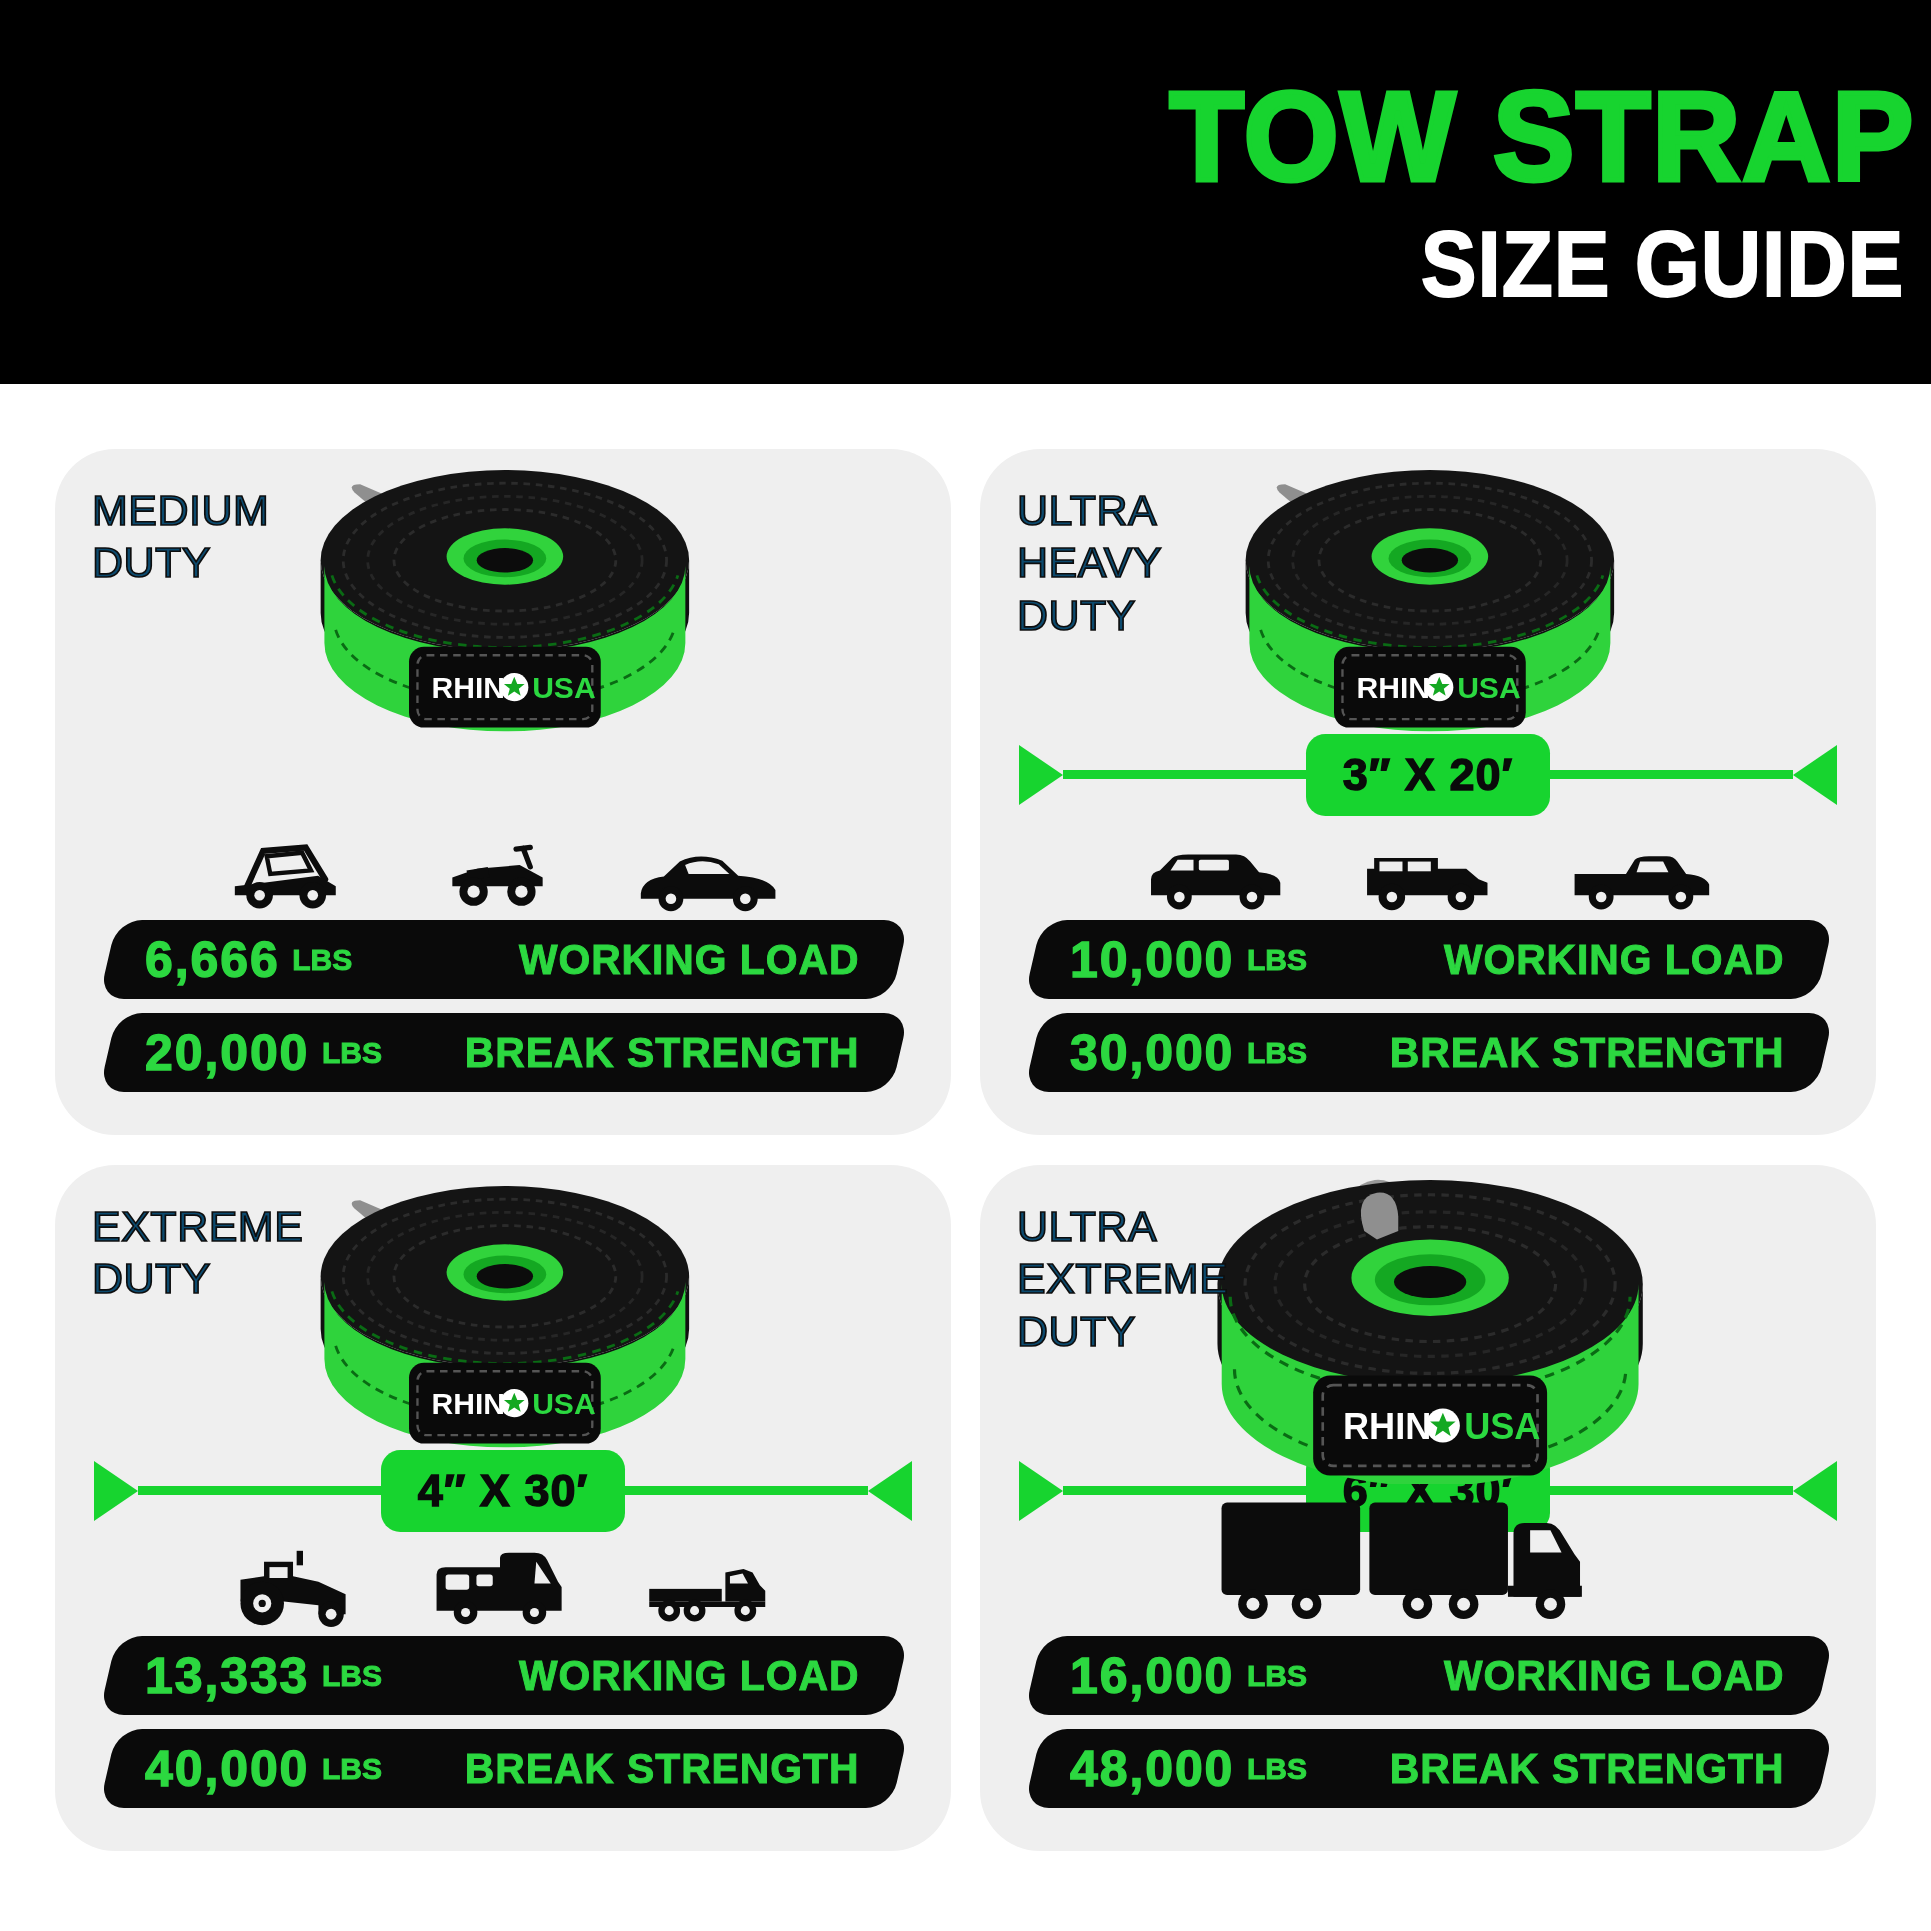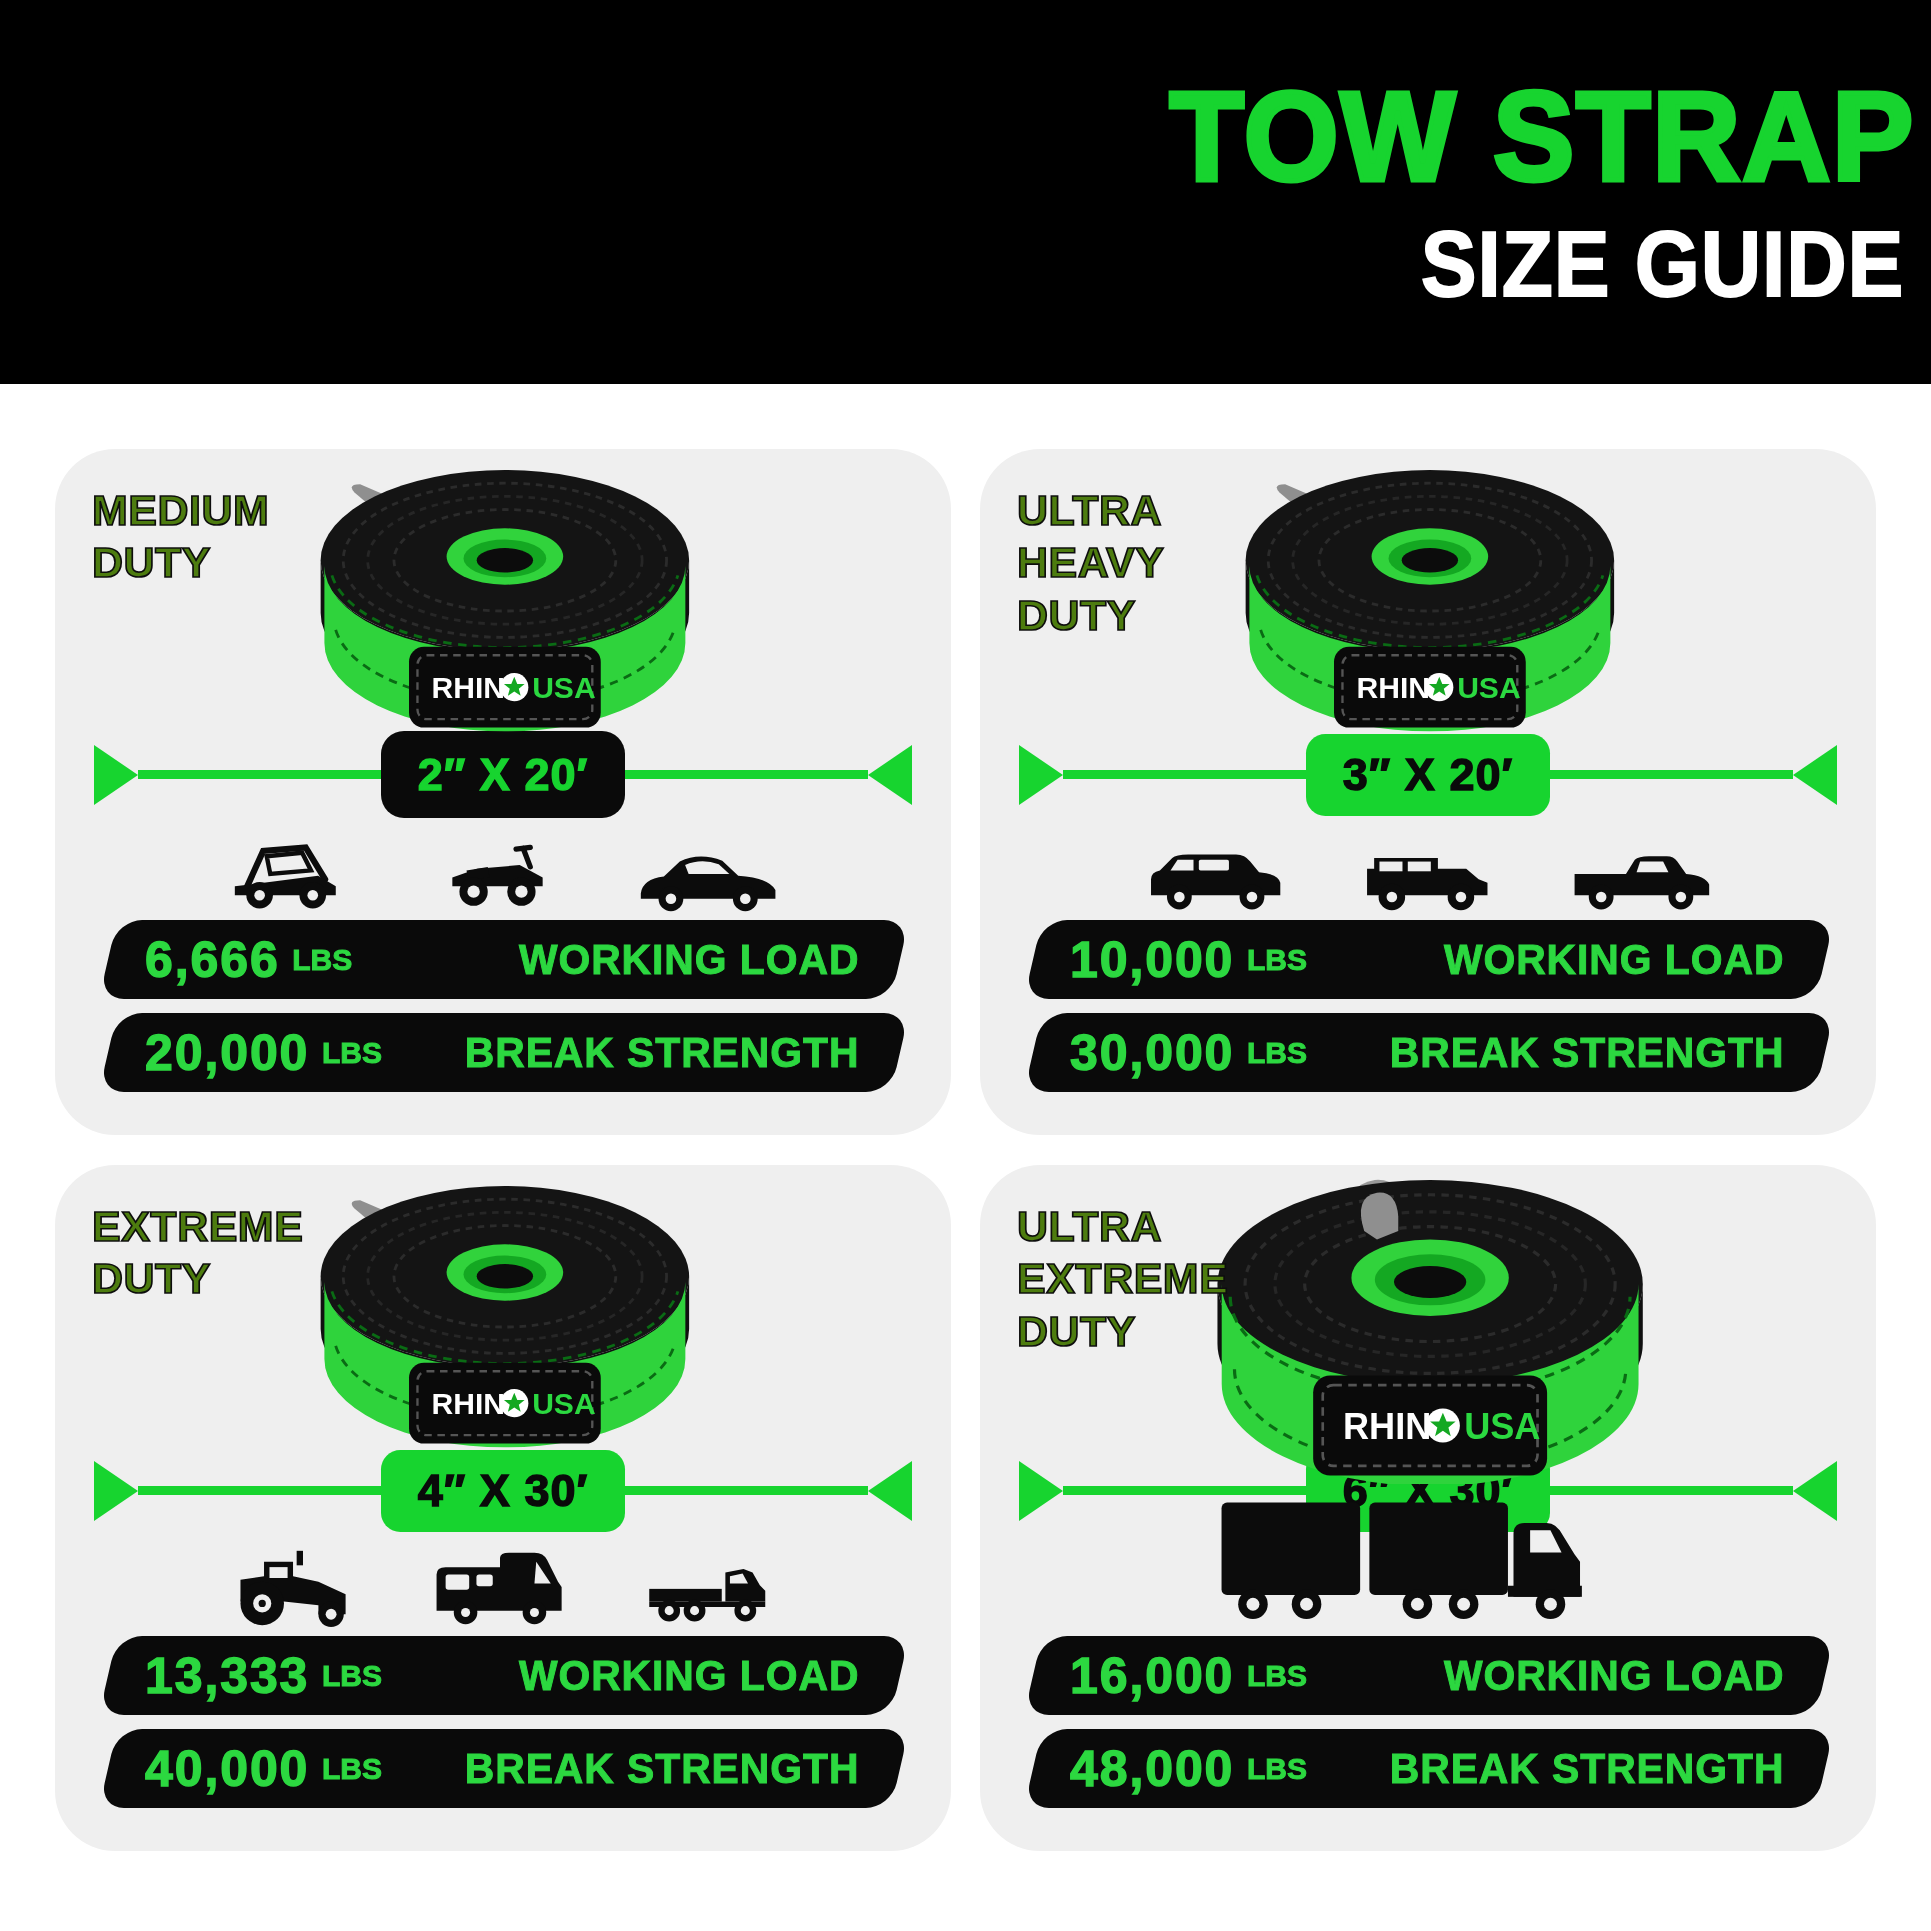--- a/index.html
+++ b/index.html
@@ -18,21 +18,21 @@
 
   :root { --green:#17d42f; --green2:#2cd840; --panel:#efefef; --ink:#0a0a0a; }
 
   
   .grid { position:absolute; top:449px; left:55px; width:1821px;
     display:grid; grid-template-columns:896px 896px; gap:30px 29px; }
   .panel { position:relative; width:896px; height:686px; background:var(--panel);
     border-radius:60px; overflow:hidden; }
 
   .duty { position:absolute; top:35px; left:37px; font-size:43px; line-height:1.22;
-    font-weight:bold; color:#4d7c0f; -webkit-text-stroke:1.7px #0d0d0d;
+    font-weight:normal; color:#0c4a6e; -webkit-text-stroke:1.7px #0d0d0d;
     white-space:pre-line; letter-spacing:0.5px; z-index:3; }
 
   .product { position:absolute; top:5.8px; left:50%; transform:translateX(-50%);
     width:415px; height:282px; z-index:2; }
   .panel-4 .product { width:488px; height:319px; top:0; }
 
   
   .dim-row { position:absolute; top:282px; left:39px; right:39px; height:87px;
     display:flex; align-items:center; }
   .head-l { width:0; height:0; border-top:30px solid transparent;
@@ -99,28 +99,20 @@
         <path d="M38 128 A186 90 0 0 0 406 128" fill="none" stroke="#0a6b14" stroke-width="3" stroke-dasharray="9 7"></path>
         <path d="M42 186 A182 90 0 0 0 402 186" fill="none" stroke="#0a6b14" stroke-width="3" stroke-dasharray="9 7"></path>
         <rect x="120" y="204" width="204" height="86" rx="16" fill="#0a0a0a"></rect>
         <rect x="129" y="213" width="186" height="68" rx="10" fill="none" stroke="#555" stroke-width="2.5" stroke-dasharray="8 6"></rect>
         <text x="144" y="259" font-size="32" font-weight="bold" fill="#ffffff">RHIN</text>
         <circle cx="232" cy="247" r="15" fill="#ffffff"></circle>
         <path transform="translate(232,247)" d="M0,-11 L3.2,-3.4 L11,-3.4 L4.8,1.6 L6.8,9.2 L0,4.6 L-6.8,9.2 L-4.8,1.6 L-11,-3.4 L-3.2,-3.4 Z" fill="#14a822"></path>
         <text x="251" y="259" font-size="32" font-weight="bold" fill="#2bd840">USA</text>
       </svg>
 
-      <div class="dim-row">
-        <div class="head-l"></div>
-        <div class="dim-line"></div>
-        <div class="badge black">2″ X 20′</div>
-
-        <div class="dim-line"></div>
-        <div class="head-r"></div>
-      </div>
 
       <div class="vehicles">
         <svg width="153" height="85" viewBox="0 0 160 96">
           <path d="M30 58 L48 18 L96 14 L118 50" fill="none" stroke="#0c0c0c" stroke-width="7" stroke-linecap="round"></path>
           <path d="M52 24 L92 20 L102 40 L56 44 Z" fill="none" stroke="#0c0c0c" stroke-width="5"></path>
           <path d="M16 58 L110 46 L130 58 L130 68 L16 68 Z" fill="#0c0c0c"></path>
           <circle cx="44" cy="68" r="15" fill="#0c0c0c"></circle>
             <circle cx="44" cy="68" r="6" fill="#efefef"></circle>
           <circle cx="104" cy="68" r="15" fill="#0c0c0c"></circle>
             <circle cx="104" cy="68" r="6" fill="#efefef"></circle>

